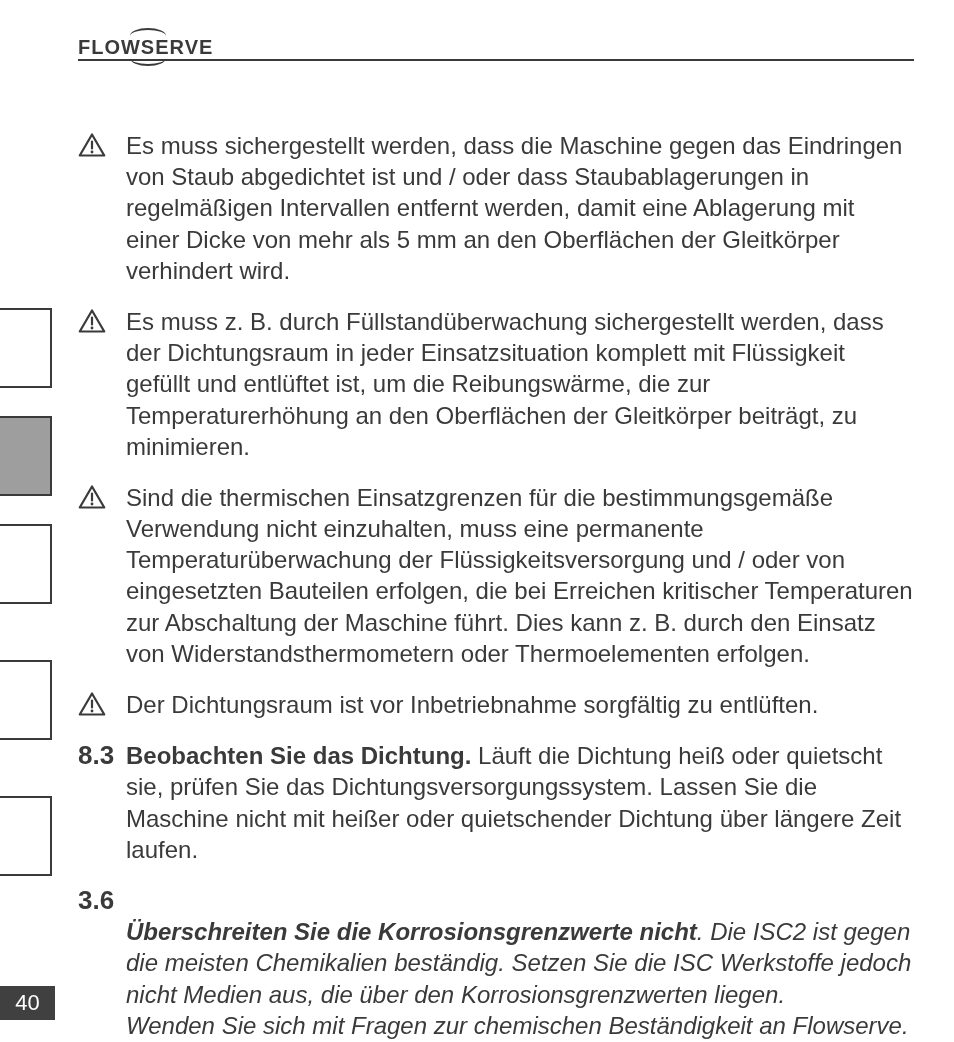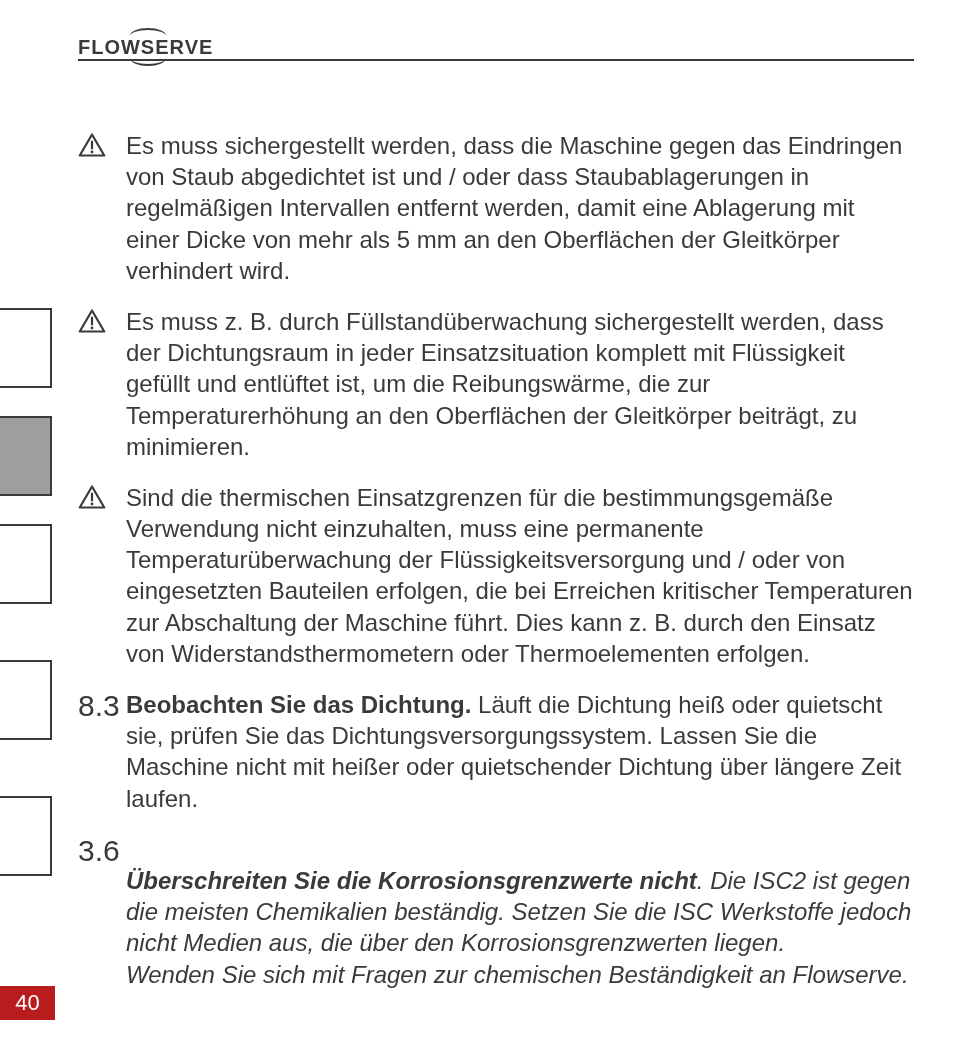--- a/index.html
+++ b/index.html
@@ -4,28 +4,28 @@
 <style>
   html,body{margin:0;padding:0;background:#fff;}
   .page{width:954px;height:1042px;position:relative;font-family:Helvetica,Arial,sans-serif;color:#3a3a3a;}
   .header{position:absolute;left:78px;right:40px;top:36px;border-bottom:2px solid #3a3a3a;}
   .logo{font-weight:700;letter-spacing:1px;font-size:20px;position:relative;display:inline-block;}
   .logo .swoosh-top{position:absolute;left:52px;top:-8px;width:36px;height:14px;border:2px solid #3a3a3a;border-bottom:none;border-left:none;border-right:none;border-radius:50% 50% 0 0;}
   .logo .swoosh-bot{position:absolute;left:52px;top:14px;width:36px;height:14px;border:2px solid #3a3a3a;border-top:none;border-left:none;border-right:none;border-radius:0 0 50% 50%;}
   .content{position:absolute;left:78px;top:82px;right:40px;margin-top:48px;}
   .row{display:flex;align-items:flex-start;margin-bottom:20px;}
   .icon-col{flex:0 0 48px;display:flex;justify-content:flex-start;padding-top:2px;}
-  .num-col{flex:0 0 48px;font-weight:400;font-size:30px;}
+  .num-col{flex:0 0 48px;font-weight:700;font-size:26px;}
   .text-col{flex:1;font-size:24px;line-height:1.3;}
   .text-col .bold{font-weight:700;}
   svg.warning{width:28px;height:26px;}
   
   .tab{position:absolute;left:0;width:50px;height:76px;border:2px solid #3a3a3a;border-left:none;background:#fff;}
   .tab.filled{background:#9e9e9e;}
-  .pagenum{position:absolute;left:0;bottom:22px;width:55px;height:34px;background:#b91c1c;color:#fff;font-size:22px;display:flex;align-items:center;justify-content:center;}
+  .pagenum{position:absolute;left:0;bottom:22px;width:55px;height:34px;background:#404040;color:#fff;font-size:22px;display:flex;align-items:center;justify-content:center;}
 </style>
 </head>
 <body>
 
 <div class="page">
 
   <div class="header">
     <span class="logo">
       <span class="swoosh-top"></span>
       <span>FLOWSERVE</span>
@@ -68,20 +68,30 @@
       <div class="icon-col">
         <svg class="warning" viewBox="0 0 32 28">
             <path d="M16 2 L30 26 L2 26 Z" fill="none" stroke="#3a3a3a" stroke-width="2.5" stroke-linejoin="round"></path>
             <line x1="16" y1="10" x2="16" y2="18" stroke="#3a3a3a" stroke-width="2.5" stroke-linecap="round"></line>
             <circle cx="16" cy="22" r="1.6" fill="#3a3a3a"></circle>
           </svg>
       </div>
       <div class="text-col">Sind die thermischen Einsatzgrenzen für die bestimmungsge­mäße Verwendung nicht einzuhalten, muss eine permanente Temperaturüberwachung der Flüssigkeitsversorgung und / oder von eingesetzten Bauteilen erfolgen, die bei Erreichen kritischer Temperaturen zur Abschaltung der Maschine führt. Dies kann z. B. durch den Einsatz von Widerstandsthermometern oder Thermoelementen erfolgen.</div>
     </div>
 
+    <div class="row">
+      <div class="icon-col">
+        <svg class="warning" viewBox="0 0 32 28">
+            <path d="M16 2 L30 26 L2 26 Z" fill="none" stroke="#3a3a3a" stroke-width="2.5" stroke-linejoin="round"></path>
+            <line x1="16" y1="10" x2="16" y2="18" stroke="#3a3a3a" stroke-width="2.5" stroke-linecap="round"></line>
+            <circle cx="16" cy="22" r="1.6" fill="#3a3a3a"></circle>
+          </svg>
+      </div>
+      <div class="text-col">Der Dichtungsraum ist vor Inbetriebnahme sorgfältig zu entlüften.</div>
+    </div>
 
     <div class="row">
       <div class="num-col">8.3</div>
       <div class="text-col">
         <span class="bold">Beobachten Sie das Dichtung.</span><span> Läuft die Dichtung heiß oder quietscht sie, prüfen Sie das Dichtungsversorgungssystem. Lassen Sie die Maschine nicht mit heißer oder quietschender Dichtung über längere Zeit laufen.</span>
       </div>
     </div>
 
     <div class="row">
       <div class="num-col">3.6</div>

